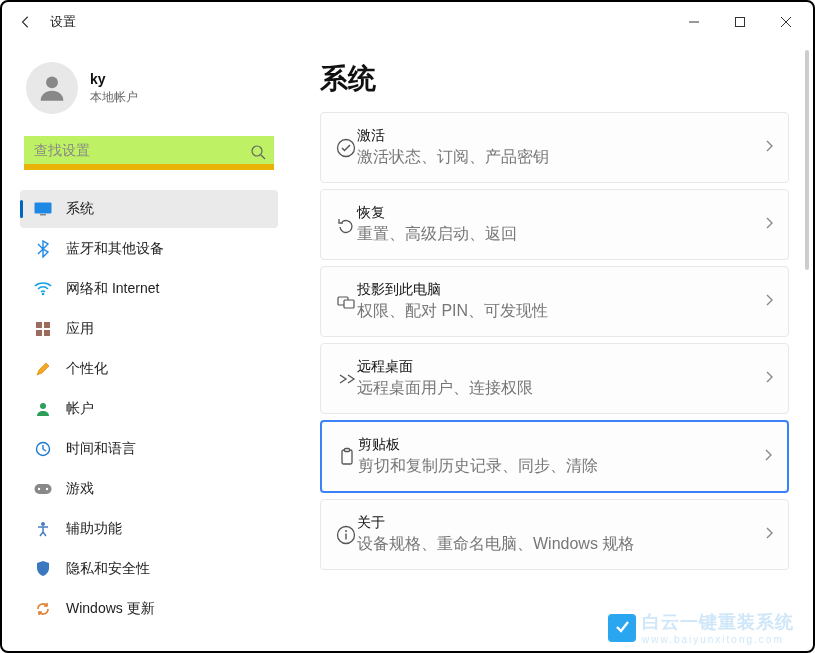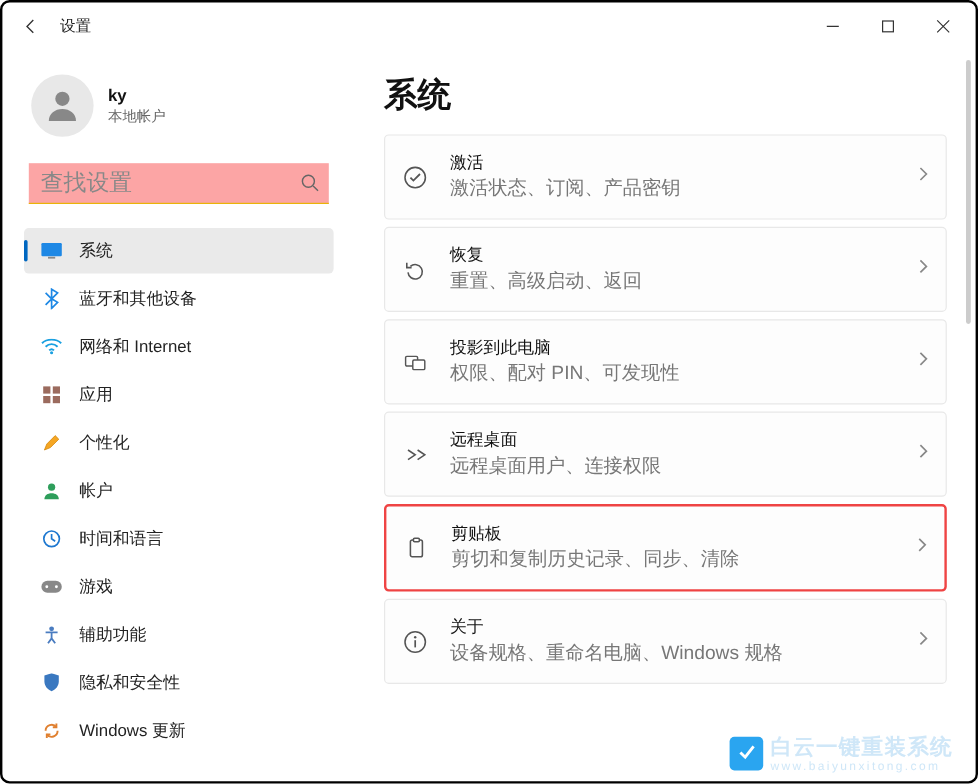--- a/index.html
+++ b/index.html
@@ -33,22 +33,22 @@
   padding-right: 12px;
   display:flex; flex-direction:column;
 }
 .profile { display:flex; align-items:center; gap:12px; padding:20px 8px 16px 8px; }
 .avatar { width:52px; height:52px; border-radius:50%; background:#e8e8e8; display:flex; align-items:center; justify-content:center; }
 .avatar svg { fill:#888; }
 .profile-name { font-size:14px; font-weight:600; color:#111; }
 .profile-sub { font-size:12px; color:#666; margin-top:2px; }
 .search-wrap { position:relative; margin:6px 6px 14px 6px; }
 .search-input {
-  width:100%; height:34px; border:none; border-bottom:1px solid #eab308;
-  background:#fca5a5; padding:0 32px 0 10px; font-size:19px; color:#333;
+  width:100%; height:34px; border:none; border-bottom:6px solid #eab308;
+  background:#bef264; padding:0 32px 0 10px; font-size:14px; color:#333;
   outline:none;
 }
 .search-input::placeholder { color:#888; }
 .search-icon { position:absolute; right:8px; top:8px; color:#666; }
 .nav { display:flex; flex-direction:column; gap:2px; padding:6px 2px; }
 .nav-item {
   display:flex; align-items:center; gap:14px;
   height:38px; padding:0 10px 0 14px; border-radius:4px;
   font-size:14px; color:#222; cursor:pointer;
   position:relative;
@@ -58,26 +58,26 @@
   content:""; position:absolute; left:0; top:10px; bottom:10px; width:3px;
   background:#0067c0; border-radius:2px;
 }
 .nav-icon { width:18px; height:18px; display:flex; align-items:center; justify-content:center; }
 .main {
   flex:1; padding:18px 24px 0 28px; overflow:hidden; position:relative;
 }
 .page-title { font-size:28px; font-weight:600; color:#111; margin-bottom:14px; }
 .cards { display:flex; flex-direction:column; gap:6px; }
 .card {
-  display:flex; align-items:center; gap:18px;
+  display:flex; align-items:center; 
   border:1px solid #e8e8e8; border-radius:4px;
   padding:14px 14px; background:#fdfdfd;
   cursor:pointer;
 }
-.card.highlighted { border:2px solid #ef4444; }
+.card.highlighted { border:2px solid #3b82f6; }
 .card-icon { width:22px; height:22px; display:flex; align-items:center; justify-content:center; color:#555; flex-shrink:0; }
 .card-body { flex:1; }
 .card-title { font-size:14px; color:#111; }
 .card-sub { font-size:16px; color:#777; margin-top:2px; }
 .card-chevron { color:#888; }
 .scrollbar {
   position:absolute; right:4px; top:8px; width:4px; height:220px;
   background:#ccc; border-radius:2px;
 }
 .watermark {

